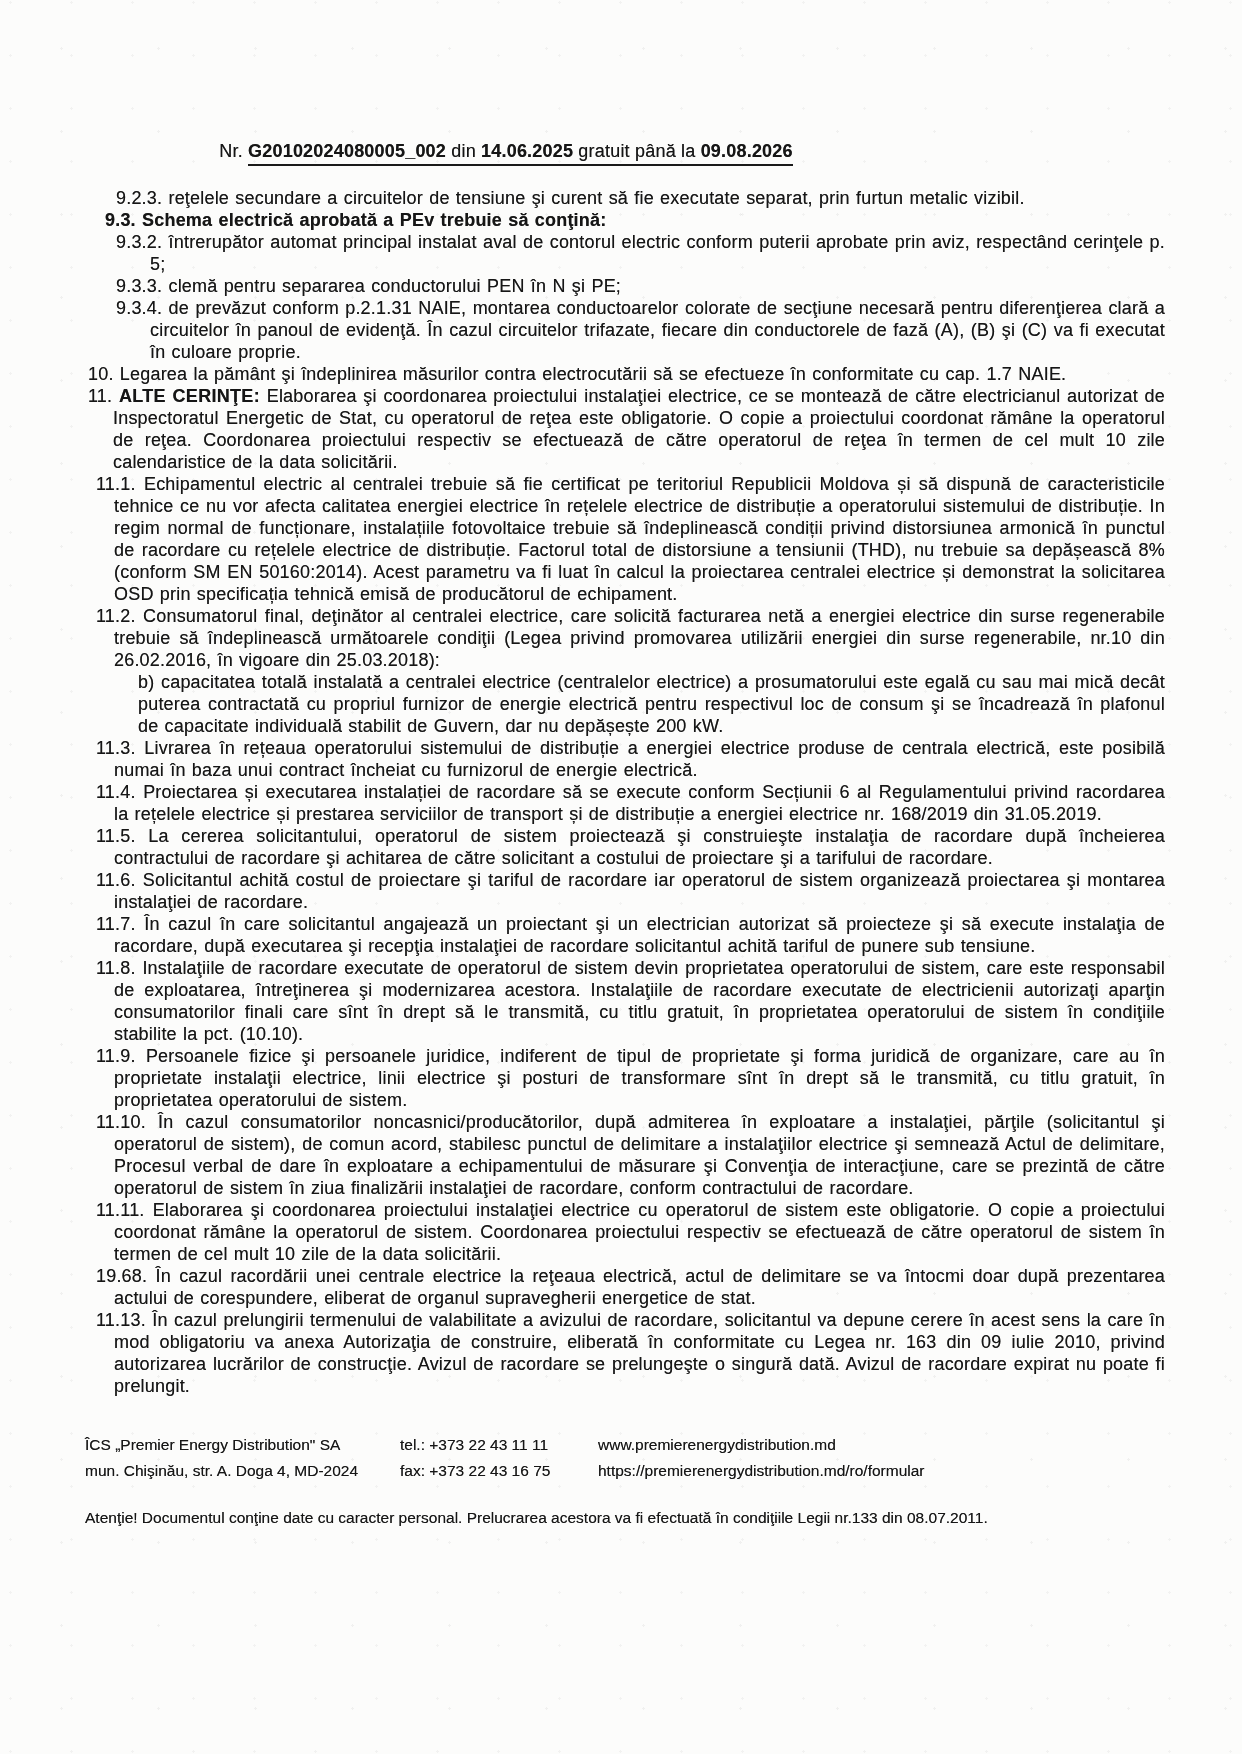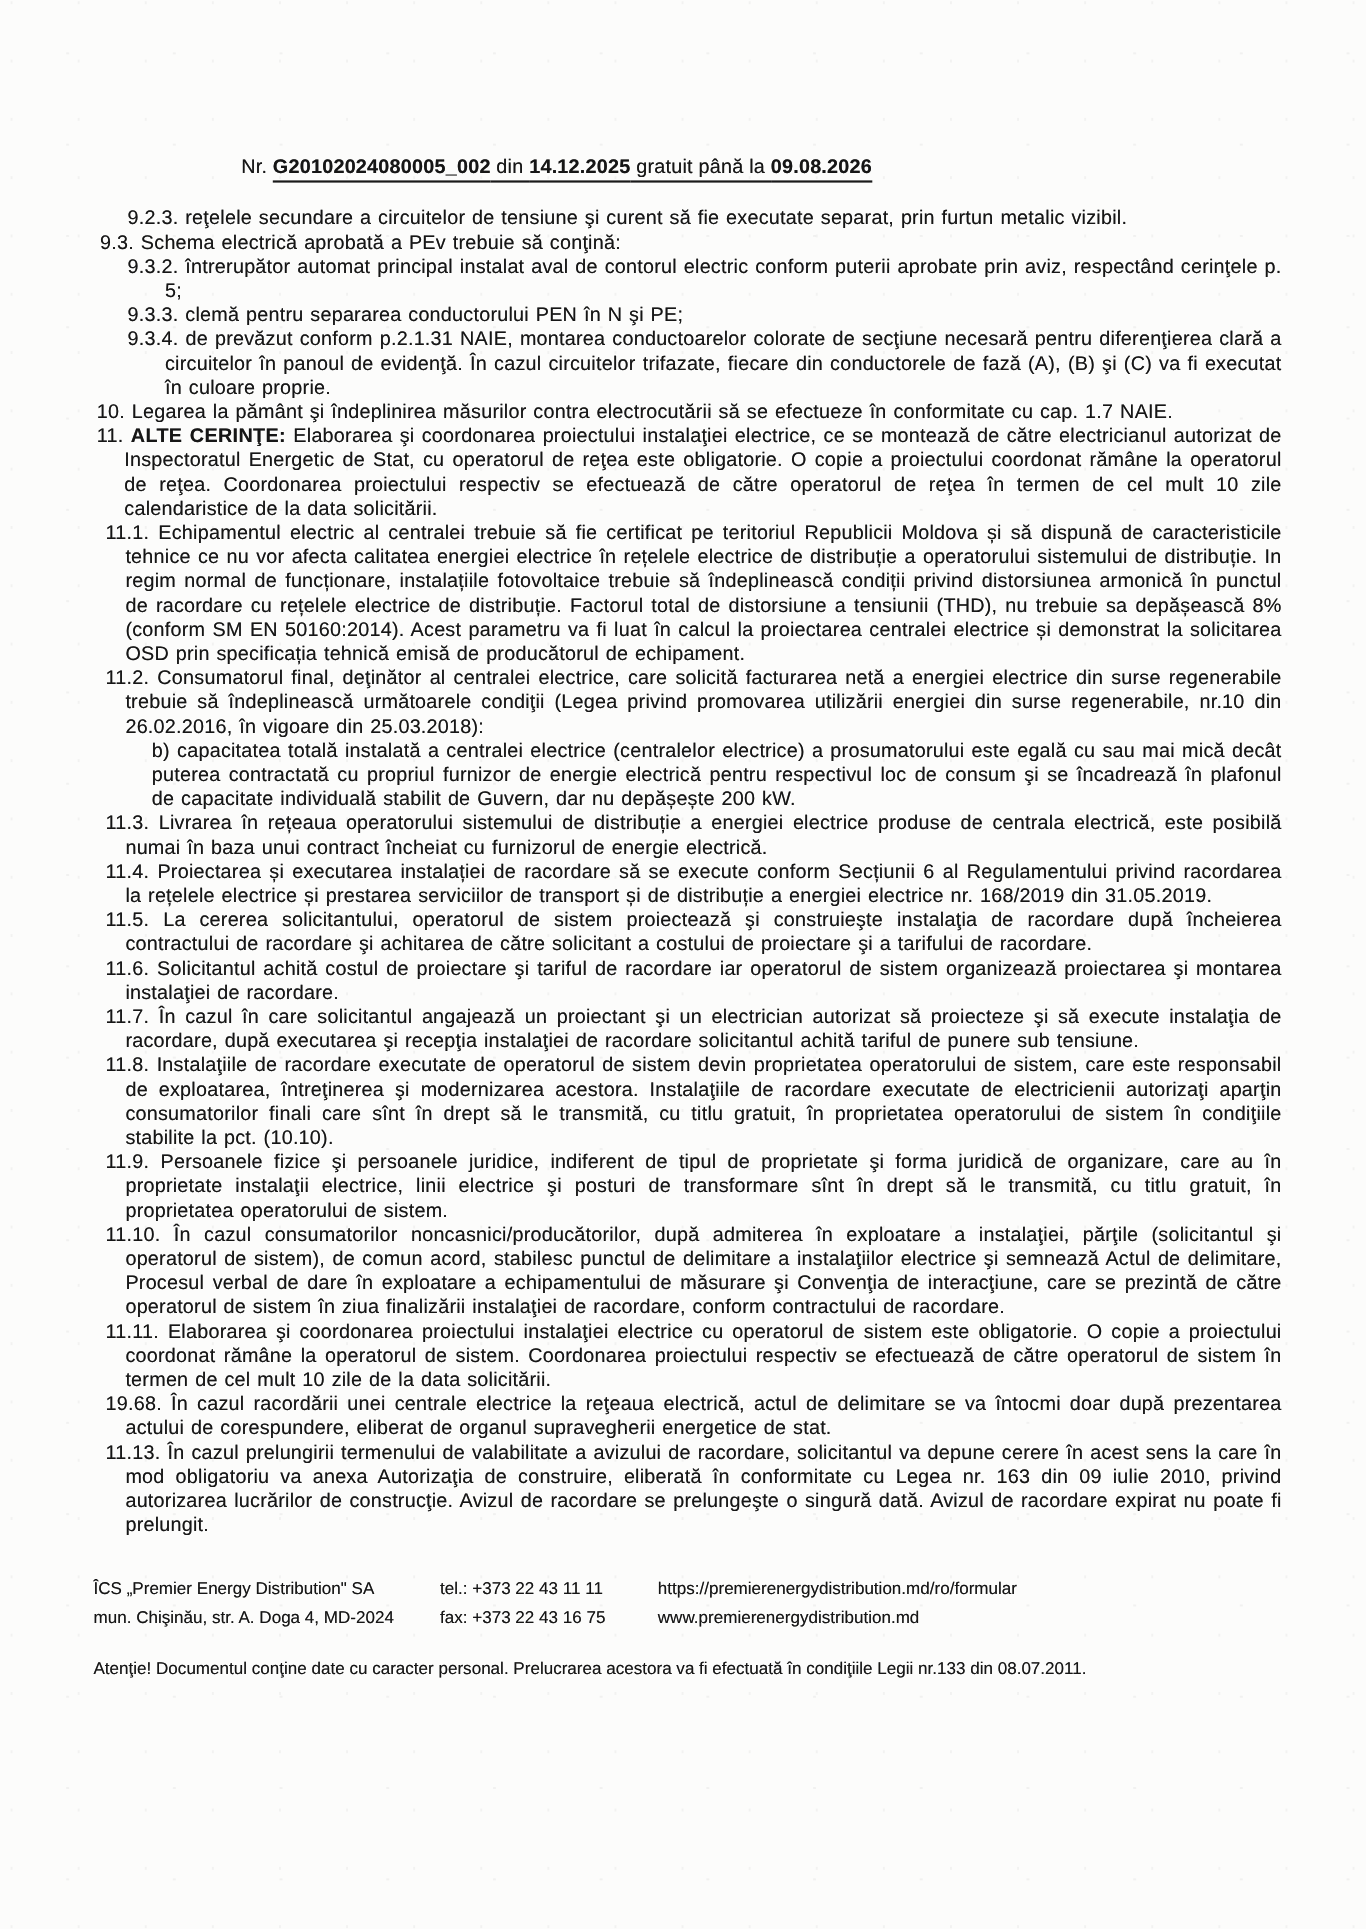--- a/index.html
+++ b/index.html
@@ -31,21 +31,21 @@
     font-size:18px;line-height:22px;
     letter-spacing:0.2px;word-spacing:1px;
     text-align:justify;
     text-shadow:0 0 0.5px rgba(0,0,0,0.55);
   }
   .para{margin:0;}
   .para .num{white-space:nowrap;}
   .para b{letter-spacing:0.3px;}
   .l1 {padding-left:25px;text-indent:-25px;}
   .l11{margin-left:8px;padding-left:18px;text-indent:-18px;}
-  .l93{margin-left:3px;padding-left:30px;text-indent:-30px;}
+  .l93{margin-left:17px;padding-left:30px;text-indent:-30px;font-weight:bold;}
   .l9x{margin-left:28px;padding-left:34px;text-indent:-34px;}
   .sub{margin-left:50px;}
   .doc-footer{
     position:absolute;top:1432px;left:85px;width:1095px;
     display:flex;font-size:15.5px;line-height:26px;
     text-shadow:0 0 0.5px rgba(0,0,0,0.55);
   }
   .f-col1{width:315px;}
   .f-col2{width:198px;}
   .f-col3{flex:1;}
@@ -53,21 +53,21 @@
     position:absolute;top:1506px;left:85px;width:1130px;
     font-size:15.5px;line-height:24px;
     text-shadow:0 0 0.5px rgba(0,0,0,0.55);
   }
 </style>
 </head>
 <body>
 
 <div class="page">
 
-  <div class="doc-header" id="header-line"><span class="hp">Nr. </span><span class="hp b u">G20102024080005_002</span><span class="hp u"> din </span><span class="hp b u">14.12.2025</span><span class="hp u"> gratuit până la </span><span class="hp b u">09.08.2026</span></div>
+  <div class="doc-header" id="header-line"><span class="hp">Nr. </span><span class="hp b u">G20102024080005_002</span><span class="hp u"> din </span><span class="hp b u">14.06.2025</span><span class="hp u"> gratuit până la </span><span class="hp b u">09.08.2026</span></div>
 
   <div class="doc-body" id="doc-body">
       <div class="para l9x"><span class="num">9.2.3. </span>reţelele secundare a circuitelor de tensiune şi curent să fie executate separat, prin furtun metalic vizibil.</div>
       <div class="para l93"><span class="num">9.3. </span>Schema electrică aprobată a PEv trebuie să conţină:</div>
       <div class="para l9x"><span class="num">9.3.2. </span>întrerupător automat principal instalat aval de contorul electric conform puterii aprobate prin aviz, respectând cerinţele p. 5;</div>
       <div class="para l9x"><span class="num">9.3.3. </span>clemă pentru separarea conductorului PEN în N şi PE;</div>
       <div class="para l9x"><span class="num">9.3.4. </span>de prevăzut conform p.2.1.31 NAIE, montarea conductoarelor colorate de secţiune necesară pentru diferenţierea clară a circuitelor în panoul de evidenţă. În cazul circuitelor trifazate, fiecare din conductorele de fază (A), (B) şi (C) va fi executat în culoare proprie.</div>
       <div class="para l1"><span class="num">10. </span>Legarea la pământ şi îndeplinirea măsurilor contra electrocutării să se efectueze în conformitate cu  cap. 1.7 NAIE.</div>
       <div class="para l1"><span class="num">11. </span><b>ALTE CERINŢE: </b>Elaborarea şi coordonarea proiectului instalaţiei electrice, ce se montează de către electricianul autorizat de Inspectoratul Energetic de Stat, cu operatorul de reţea este obligatorie. O copie a proiectului coordonat rămâne la operatorul de reţea. Coordonarea proiectului respectiv se efectuează de către operatorul de reţea în termen de cel mult 10 zile calendaristice de la data solicitării.</div>
       <div class="para l11"><span class="num">11.1. </span>Echipamentul electric al centralei trebuie să fie certificat pe teritoriul Republicii Moldova și să dispună de caracteristicile tehnice ce nu vor afecta calitatea energiei electrice în rețelele electrice de distribuție a operatorului sistemului de distribuție. In regim normal de funcționare, instalațiile fotovoltaice trebuie să îndeplinească condiții privind distorsiunea armonică în punctul de racordare cu rețelele electrice de distribuție. Factorul total de distorsiune a tensiunii (THD), nu trebuie sa depășească 8% (conform SM EN 50160:2014). Acest parametru va fi luat în calcul la proiectarea centralei electrice și demonstrat la solicitarea OSD prin specificația tehnică emisă de producătorul de echipament.</div>
@@ -89,20 +89,20 @@
   <div class="doc-footer">
     <div class="f-col1">
       <div>ÎCS „Premier Energy Distribution" SA</div>
       <div>mun. Chişinău, str. A. Doga 4, MD-2024</div>
     </div>
     <div class="f-col2">
       <div>tel.: +373 22 43 11 11</div>
       <div>fax: +373 22 43 16 75</div>
     </div>
     <div class="f-col3">
+      <div>www.premierenergydistribution.md</div>
       <div>https://premierenergydistribution.md/ro/formular</div>
-      <div>www.premierenergydistribution.md</div>
     </div>
   </div>
 
   <div class="doc-notice">Atenţie! Documentul conţine date cu caracter personal. Prelucrarea acestora va fi efectuată în condiţiile Legii nr.133 din 08.07.2011.</div>
 
 </div>
 
 </body></html>

